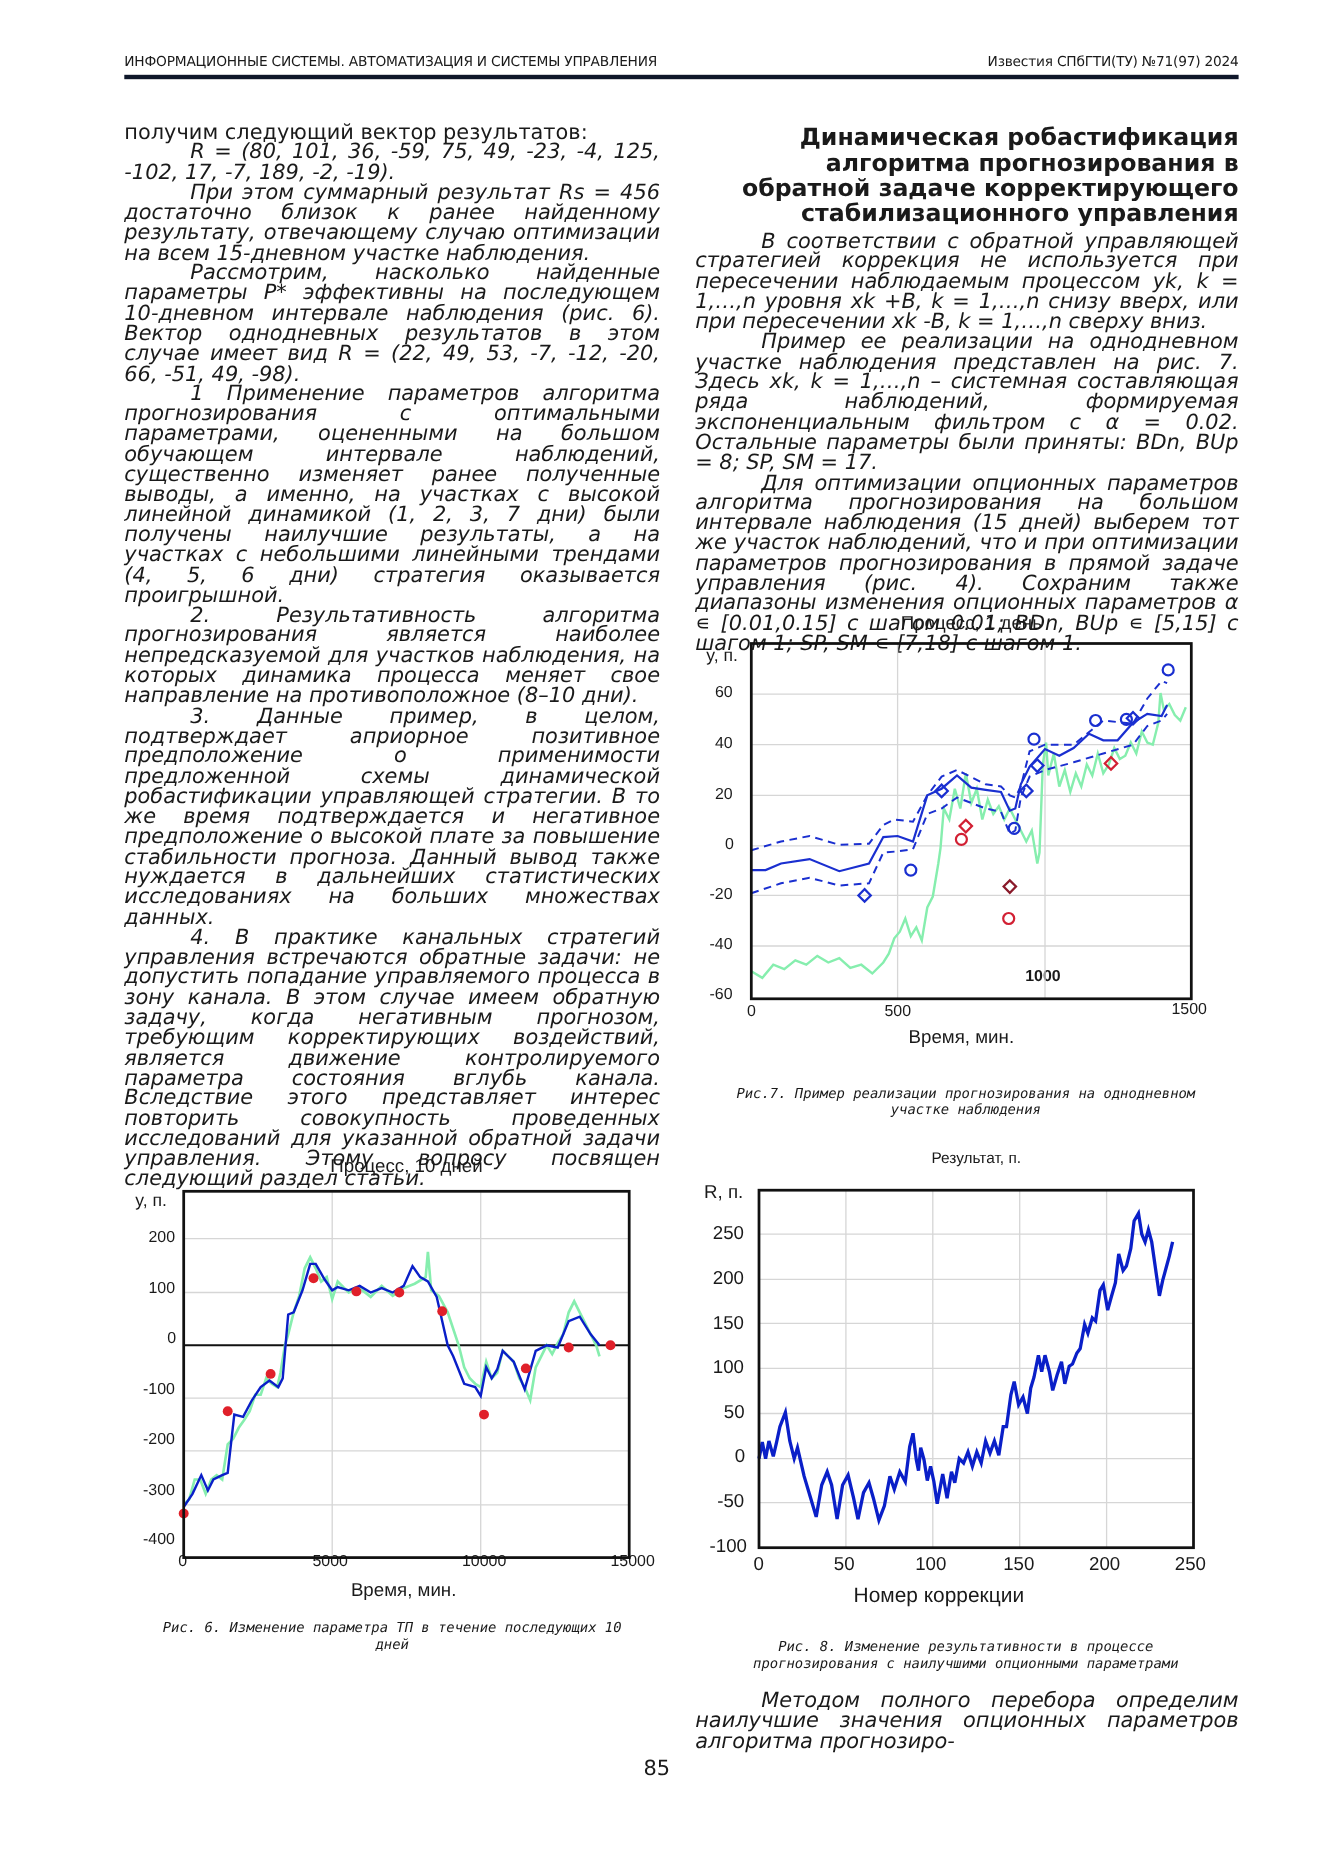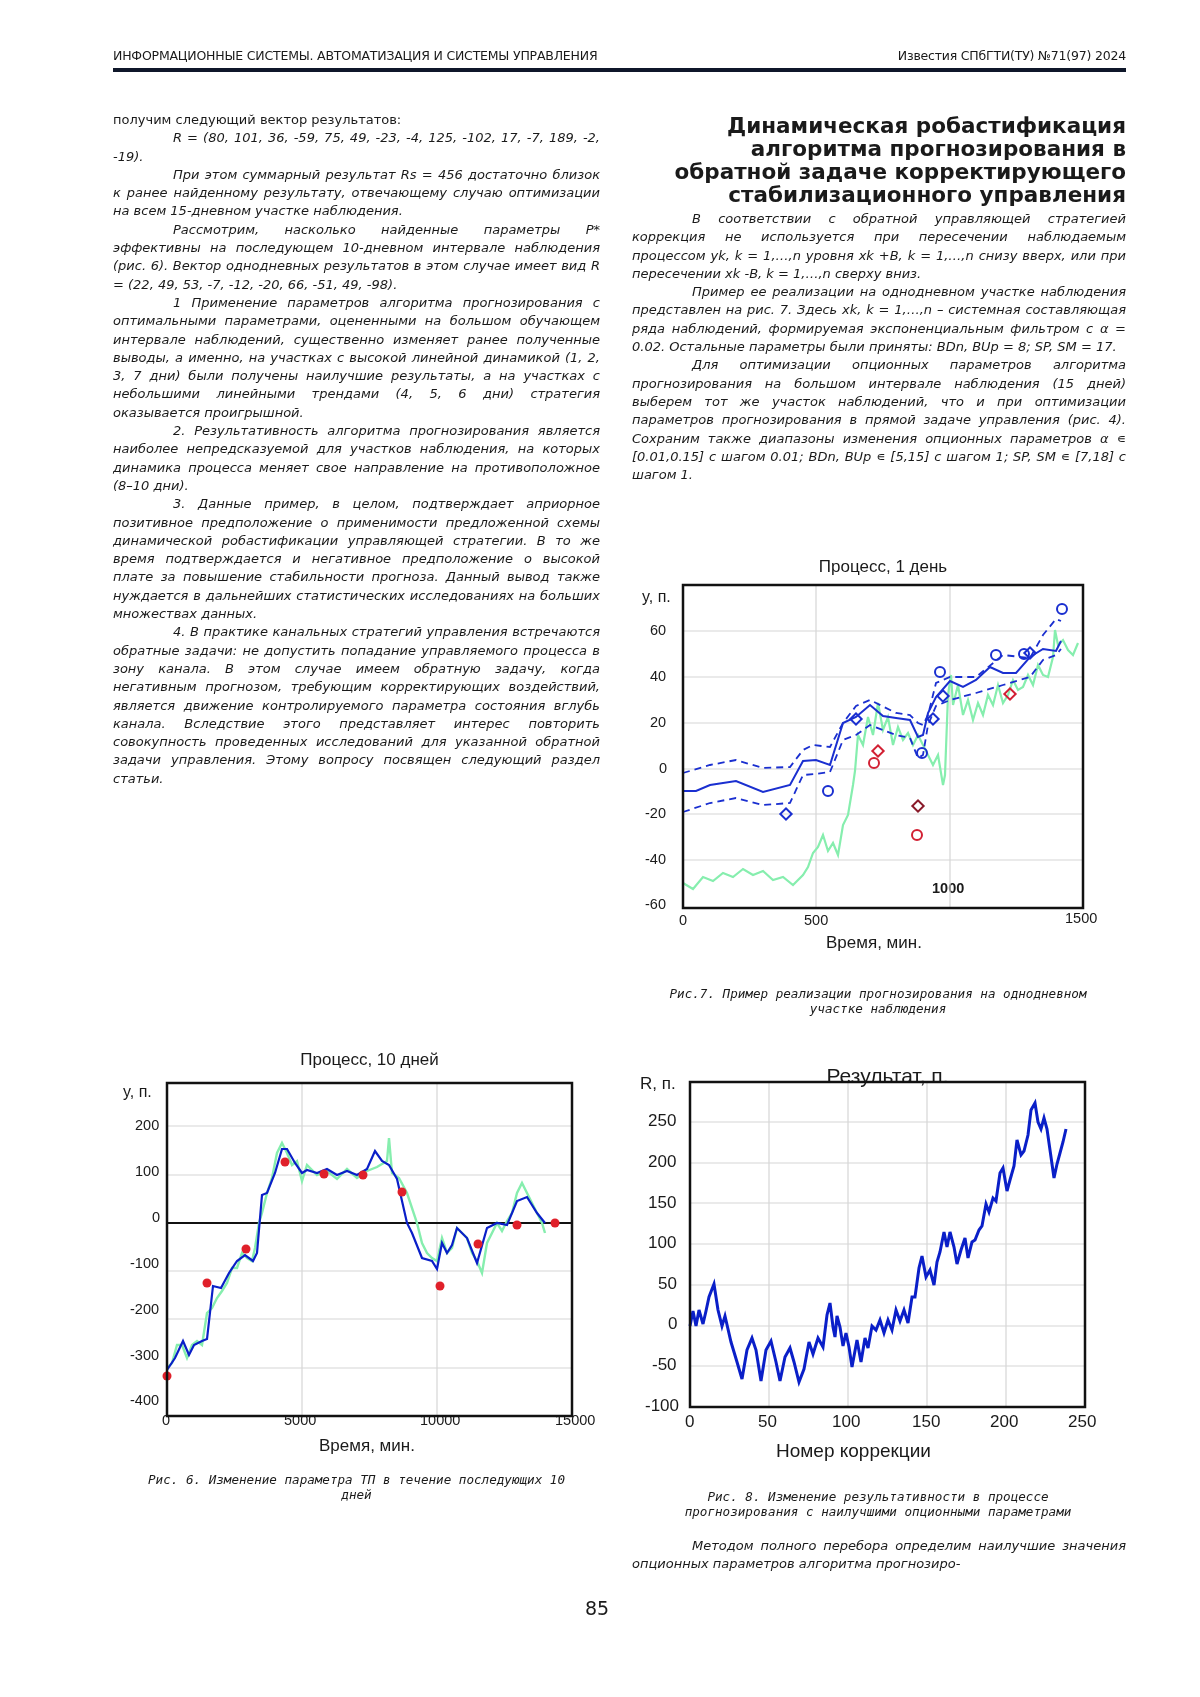--- a/index.html
+++ b/index.html
@@ -2,21 +2,21 @@
 <html><head>
 <meta charset="utf-8">
 <style>
   html, body { margin:0; padding:0; background:#ffffff; }
   body { width:1200px; height:1697px; position:relative; overflow:hidden;
          font-family:"DejaVu Sans", sans-serif; color:#1a1a1a; }
   .hdr { position:absolute; top:48px; left:113px; width:1013px; height:20px;
          border-bottom:4px solid #0f172a; font-size:12.5px; letter-spacing:-0.2px; }
   .hdr .l { position:absolute; left:0; top:0; }
   .hdr .r { position:absolute; right:0; top:0; }
-  .col { position:absolute; font-size:13px; line-height:18.3px; text-align:justify; }
+  .col { position:absolute; font-size:19px; line-height:18.3px; text-align:justify; }
   .col p { margin:0; }
   .ind { text-indent:60px;font-style:italic; }
   .title { position:absolute; left:630px; top:114px; width:496px; text-align:right;
            font-weight:bold; font-size:21.5px; line-height:23px; }
   .cap { position:absolute; font-family:"DejaVu Sans Mono", monospace; font-style:italic;
          font-size:12.6px; line-height:15px; text-align:center; }
   .chart-title { position:absolute; font-family:"Liberation Sans", sans-serif; font-size:17px; text-align:center; }
   .axlab { position:absolute; font-family:"Liberation Sans", sans-serif; font-size:16px; }
   .tick { position:absolute; font-family:"Liberation Sans", sans-serif; font-size:14.5px; }
   svg { position:absolute; overflow:visible; }
@@ -161,21 +161,21 @@
     <circle cx="350" cy="142" r="4.5"></circle>
     <circle cx="388" cy="140" r="4.5"></circle>
   </g>
   <rect x="0" y="0" width="405" height="333" fill="none" stroke="#111" stroke-width="2.5"></rect>
 </svg>
 <div class="cap" style="left:113px; top:1472px; width:487px;">
   <div>Рис. 6. Изменение параметра ТП в течение последующих 10</div>
   <div>дней</div>
 </div>
 
-<div class="chart-title" style="left:690px; top:1044px; width:395px; font-size:21px;margin-top:20px;">Результат, п.</div>
+<div class="chart-title" style="left:690px; top:1044px; width:395px; font-size:14px;">Результат, п.</div>
 <div class="axlab" style="left:640px; top:1074px; font-size:17px;">R, п.</div>
 <div>
   <div class="tick" style="left:648px; top:1111px; font-size:17px;">250</div>
   <div class="tick" style="left:648px; top:1152px; font-size:17px;">200</div>
   <div class="tick" style="left:648px; top:1193px; font-size:17px;">150</div>
   <div class="tick" style="left:648px; top:1233px; font-size:17px;">100</div>
   <div class="tick" style="left:658px; top:1274px; font-size:17px;">50</div>
   <div class="tick" style="left:668px; top:1314px; font-size:17px;">0</div>
   <div class="tick" style="left:652px; top:1355px; font-size:17px;">-50</div>
   <div class="tick" style="left:645px; top:1396px; font-size:17px;">-100</div>

